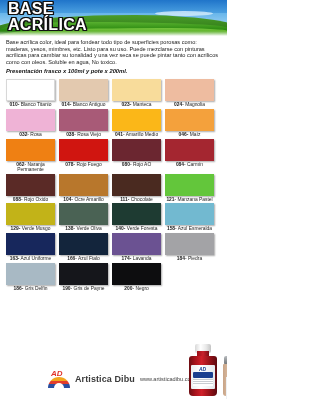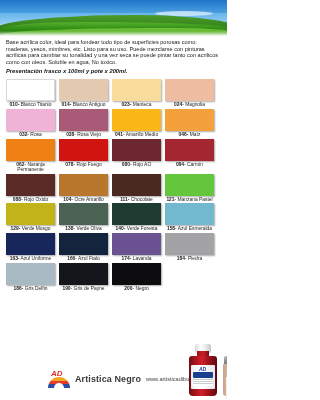--- a/index.html
+++ b/index.html
@@ -104,20 +104,24 @@
 <div class="page">
 
   <div class="banner">
     <div class="sky-light"></div>
     <div class="water"></div>
     <div class="glare"></div>
     <div class="hill"></div>
     <div class="field"></div>
     <div class="field2"></div>
     <div class="fade"></div>
+    <div class="banner-title">
+      <span>BASE</span>
+      <span class="l2">ACRÍLICA</span>
+    </div>
   </div>
 
   <div class="desc">
     <p>Base acrílica color, ideal para fondear todo tipo de superficies porosas como: maderas, yesos, mimbres, etc. Listo para su uso. Puede mezclarse con pinturas acrílicas para cambiar su tonalidad y una vez seca se puede pintar tanto con acrílicos como con oleos. Soluble en agua, No toxico.</p>
     <p class="pres">Presentación frasco x 100ml y pote x 200ml.</p>
   </div>
 
   <div class="grid">
 
     <div class="row">
@@ -334,21 +338,21 @@
   </div>
 
   <div class="footer">
 
     <div class="logo-wrap">
       <div class="logo">
         <div class="rainbow"></div>
         <div class="rb-cut"></div>
         <div class="ad">AD</div>
       </div>
-      <div class="brand">Artistica Negro</div>
+      <div class="brand">Artistica Dibu</div>
       <div class="site">www.artisticadibu.com</div>
     </div>
 
     <div class="product">
       <div class="bottle">
         <div class="cap2"></div>
         <div class="neck"></div>
         <div class="body">
           <div class="label">
             <div class="lab-ad">AD</div>

